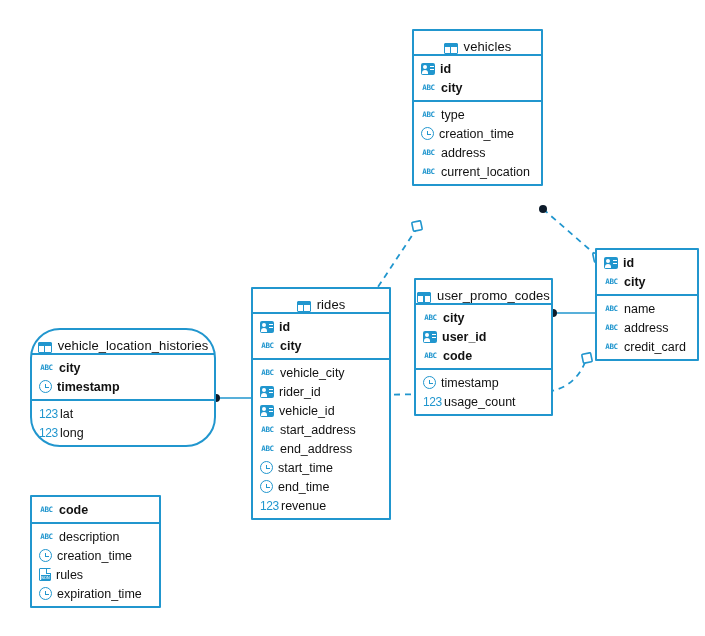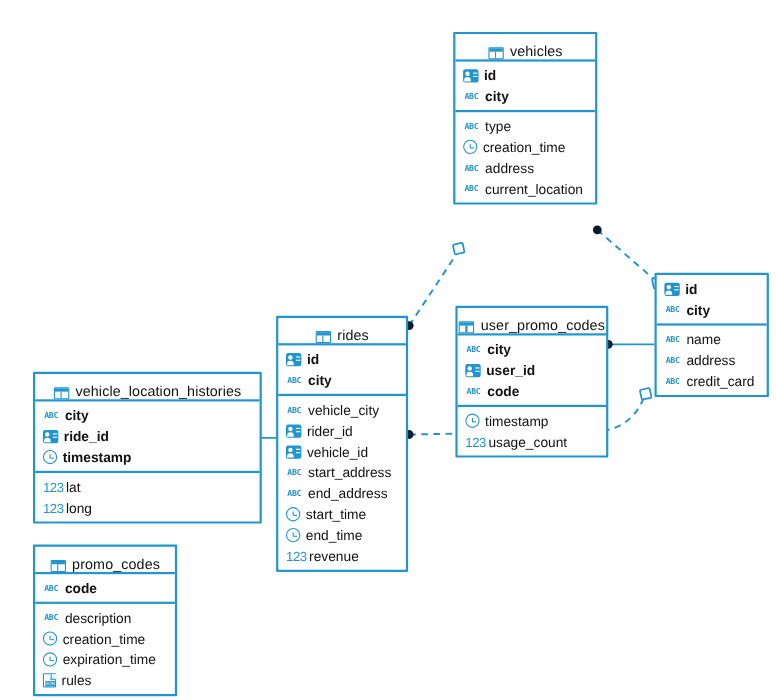--- a/index.html
+++ b/index.html
@@ -190,21 +190,21 @@
           <div class="field-row">
             <span class="ic ic-abc">ABC</span>
             <span class="field-name">address</span>
           </div>
           <div class="field-row">
             <span class="ic ic-abc">ABC</span>
             <span class="field-name">credit_card</span>
           </div>
         </div>
       </div>
-      <div class="table-node" style="left: 251px; top: 287px; width: 120px;">
+      <div class="table-node" style="left: 251px; top: 287px; width: 140px;">
         <div class="tbl-header">
           <span class="ic ic-table"></span>
           <span class="tbl-title">rides</span>
         </div>
         <div class="tbl-section section-pk">
           <div class="field-row pk">
             <span class="ic ic-id">
               <i></i>
             </span>
             <span class="field-name">id</span>
@@ -246,78 +246,68 @@
           <div class="field-row">
             <span class="ic ic-clock"></span>
             <span class="field-name">end_time</span>
           </div>
           <div class="field-row">
             <span class="ic ic-num">123</span>
             <span class="field-name">revenue</span>
           </div>
         </div>
       </div>
-      <div class="table-node" style="left: 30px; top: 338px; width: 208px;">
+      <div class="table-node" style="left: 30px; top: 328px; width: 186px; border-radius: 30px;">
         <div class="tbl-header">
           <span class="ic ic-table"></span>
           <span class="tbl-title">vehicle_location_histories</span>
         </div>
         <div class="tbl-section section-pk">
           <div class="field-row pk">
             <span class="ic ic-abc">ABC</span>
             <span class="field-name">city</span>
           </div>
           <div class="field-row pk">
-            <span class="ic ic-id">
-              <i></i>
-            </span>
-            <span class="field-name">ride_id</span>
-          </div>
-          <div class="field-row pk">
             <span class="ic ic-clock"></span>
             <span class="field-name">timestamp</span>
           </div>
         </div>
         <div class="tbl-section">
           <div class="field-row">
             <span class="ic ic-num">123</span>
             <span class="field-name">lat</span>
           </div>
           <div class="field-row">
             <span class="ic ic-num">123</span>
             <span class="field-name">long</span>
           </div>
         </div>
       </div>
       <div class="table-node" style="left: 30px; top: 495px; width: 131px;">
-        <div class="tbl-header">
-          <span class="ic ic-table"></span>
-          <span class="tbl-title">promo_codes</span>
-        </div>
         <div class="tbl-section section-pk">
           <div class="field-row pk">
             <span class="ic ic-abc">ABC</span>
             <span class="field-name">code</span>
           </div>
         </div>
         <div class="tbl-section">
           <div class="field-row">
             <span class="ic ic-abc">ABC</span>
             <span class="field-name">description</span>
           </div>
           <div class="field-row">
             <span class="ic ic-clock"></span>
             <span class="field-name">creation_time</span>
-          </div>
-          <div class="field-row">
-            <span class="ic ic-clock"></span>
-            <span class="field-name">expiration_time</span>
           </div>
           <div class="field-row">
             <span class="ic ic-json">
               <i>JSON</i>
             </span>
             <span class="field-name">rules</span>
           </div>
+          <div class="field-row">
+            <span class="ic ic-clock"></span>
+            <span class="field-name">expiration_time</span>
+          </div>
         </div>
       </div>
     </div>
 </div>
 
 </body></html>

